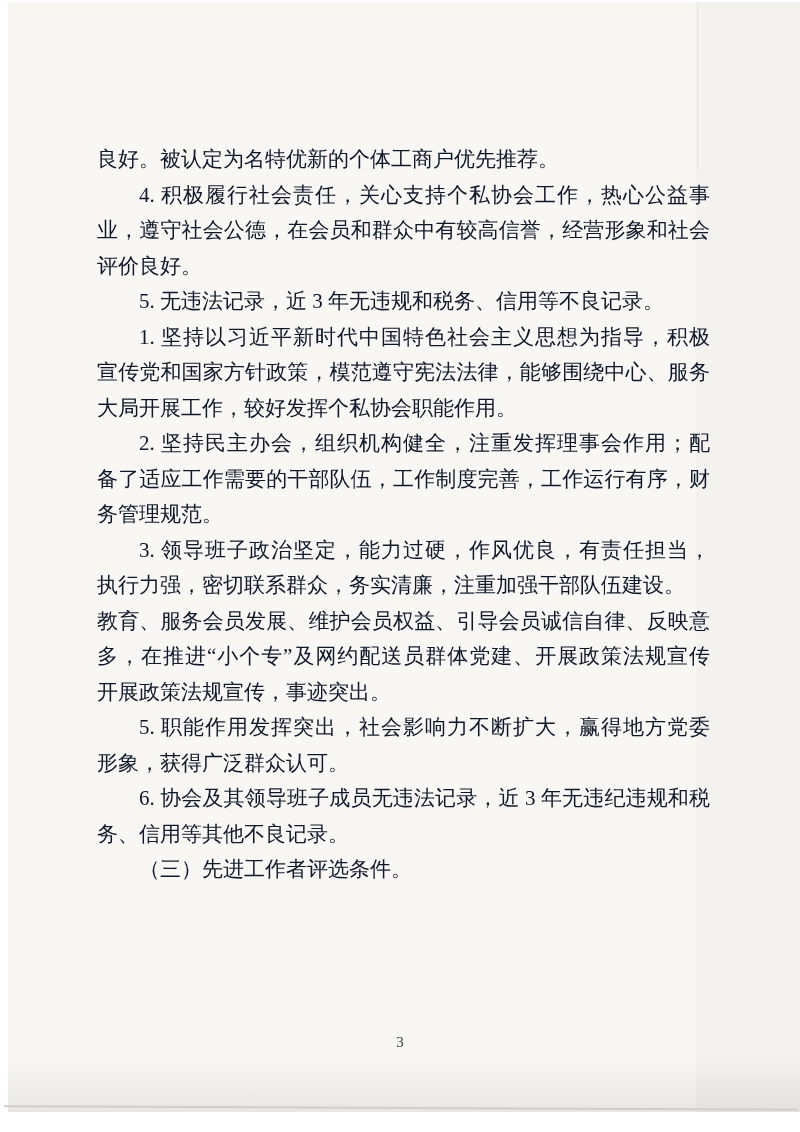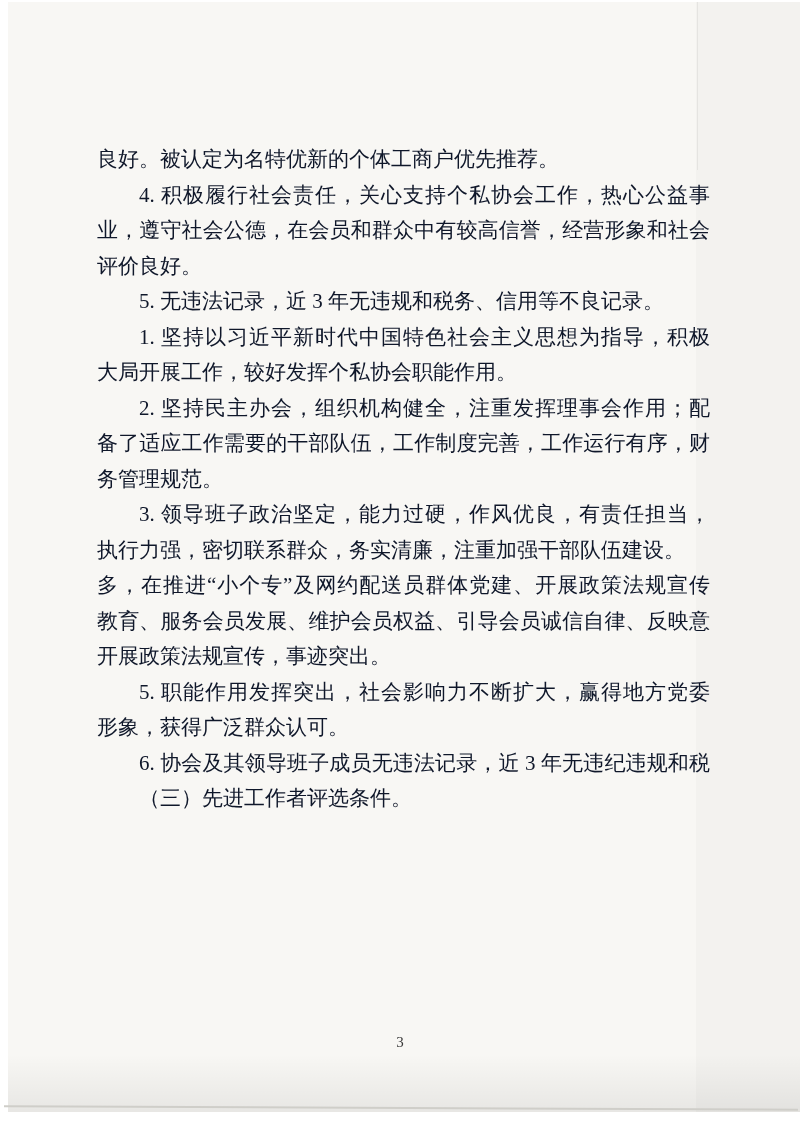--- a/index.html
+++ b/index.html
@@ -78,29 +78,31 @@
   <div class="scan-vline"></div>
   <div class="scan-edge-bottom"></div>
 
   <div class="content" id="doc-body">
       <div class="line">良好。被认定为名特优新的个体工商户优先推荐。</div>
       <div class="line indent fill">4. 积极履行社会责任，关心支持个私协会工作，热心公益事</div>
       <div class="line fill">业，遵守社会公德，在会员和群众中有较高信誉，经营形象和社会</div>
       <div class="line">评价良好。</div>
       <div class="line indent">5. 无违法记录，近 3 年无违规和税务、信用等不良记录。</div>
       <div class="line indent fill">1. 坚持以习近平新时代中国特色社会主义思想为指导，积极</div>
+      <div class="line fill">宣传党和国家方针政策，模范遵守宪法法律，能够围绕中心、服务</div>
       <div class="line">大局开展工作，较好发挥个私协会职能作用。</div>
       <div class="line indent fill">2. 坚持民主办会，组织机构健全，注重发挥理事会作用；配</div>
       <div class="line fill">备了适应工作需要的干部队伍，工作制度完善，工作运行有序，财</div>
       <div class="line">务管理规范。</div>
       <div class="line indent fill">3. 领导班子政治坚定，能力过硬，作风优良，有责任担当，</div>
       <div class="line">执行力强，密切联系群众，务实清廉，注重加强干部队伍建设。</div>
+      <div class="line fill">教育、服务会员发展、维护会员权益、引导会员诚信自律、反映意</div>
       <div class="line fill">多，在推进“小个专”及网约配送员群体党建、开展政策法规宣传</div>
-      <div class="line fill">教育、服务会员发展、维护会员权益、引导会员诚信自律、反映意</div>
       <div class="line">开展政策法规宣传，事迹突出。</div>
       <div class="line indent fill">5. 职能作用发挥突出，社会影响力不断扩大，赢得地方党委</div>
       <div class="line">形象，获得广泛群众认可。</div>
       <div class="line indent fill">6. 协会及其领导班子成员无违法记录，近 3 年无违纪违规和税</div>
+      <div class="line">务、信用等其他不良记录。</div>
       <div class="line indent">（三）先进工作者评选条件。</div>
     </div>
 
   <div class="footer-num">3</div>
 </div>
 
 </body></html>

